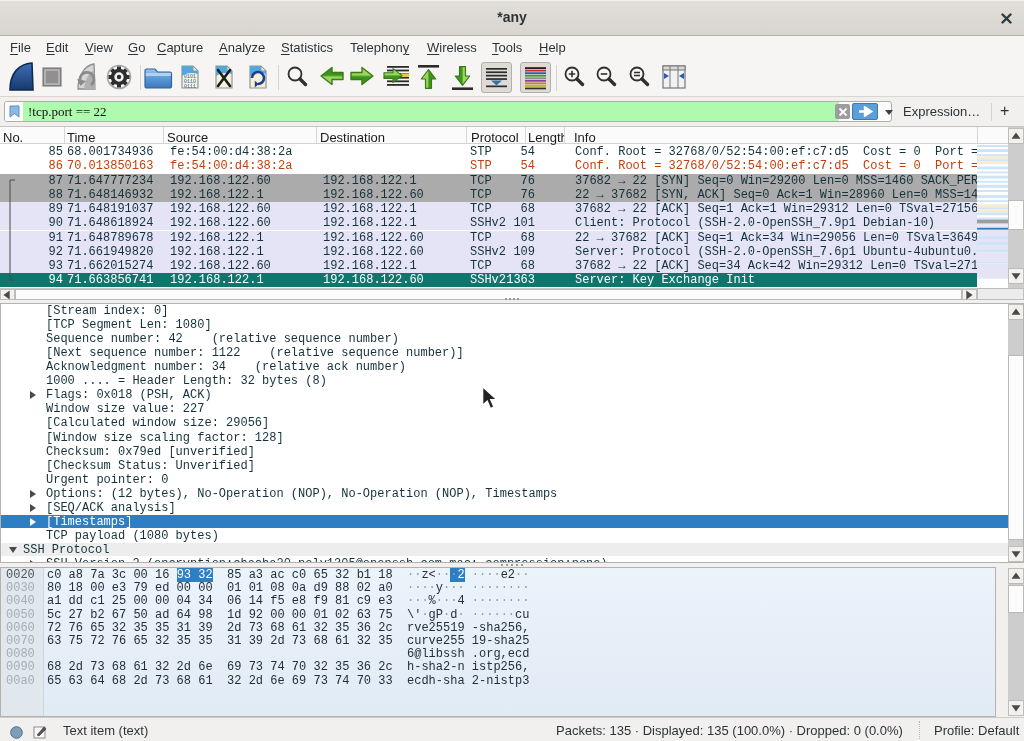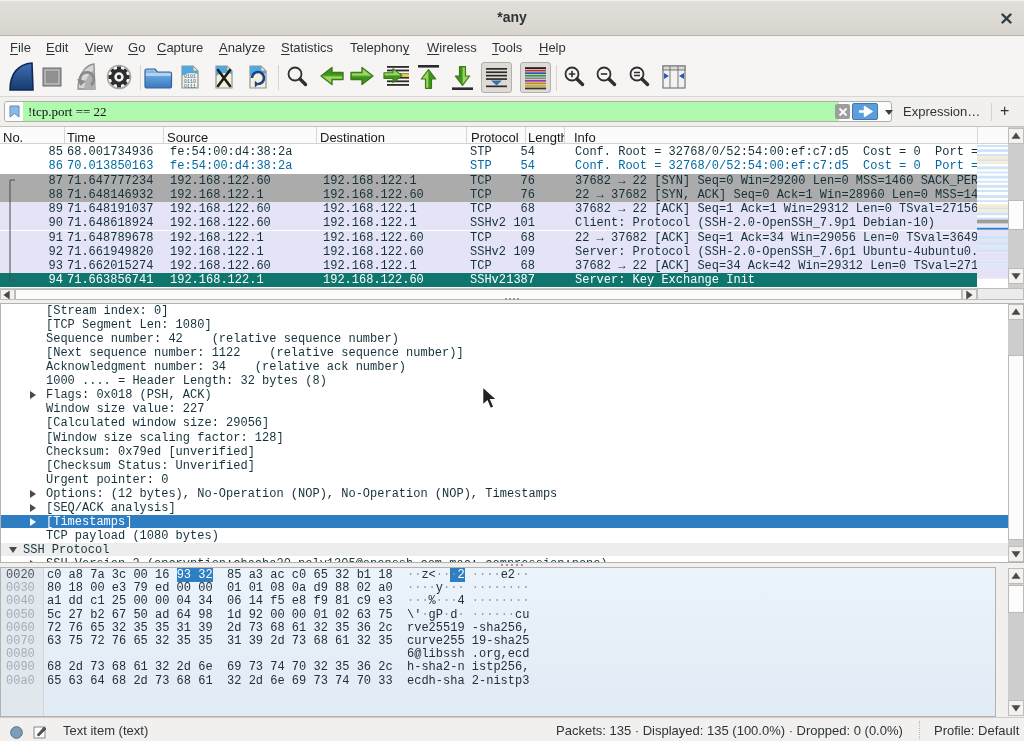--- a/index.html
+++ b/index.html
@@ -289,21 +289,21 @@
     </div>
     <div class="prow" style="top:18.0px;background:#ffffff;color:#15323c">
         <span class="c-no">85</span>
         <span class="c-time">68.001734936</span>
         <span class="c-src">fe:54:00:d4:38:2a</span>
         <span class="c-dst"></span>
         <span class="c-pro">STP</span>
         <span class="c-len">54</span>
         <span class="c-inf">Conf. Root = 32768/0/52:54:00:ef:c7:d5  Cost = 0  Port = 0x8005</span>
       </div>
-<div class="prow" style="top:32.2px;background:#ffffff;color:#0369a1">
+<div class="prow" style="top:32.2px;background:#ffffff;color:#c2410c">
         <span class="c-no">86</span>
         <span class="c-time">70.013850163</span>
         <span class="c-src">fe:54:00:d4:38:2a</span>
         <span class="c-dst"></span>
         <span class="c-pro">STP</span>
         <span class="c-len">54</span>
         <span class="c-inf">Conf. Root = 32768/0/52:54:00:ef:c7:d5  Cost = 0  Port = 0x8005</span>
       </div>
 <div class="prow" style="top:46.5px;background:#ababab;color:#15323c">
         <span class="c-no">87</span>
@@ -367,21 +367,21 @@
         <span class="c-pro">TCP</span>
         <span class="c-len">68</span>
         <span class="c-inf">37682 → 22 [ACK] Seq=34 Ack=42 Win=29312 Len=0 TSval=2715</span>
       </div>
 <div class="prow" style="top:146.2px;background:#0f766e;color:#ffffff">
         <span class="c-no">94</span>
         <span class="c-time">71.663856741</span>
         <span class="c-src">192.168.122.1</span>
         <span class="c-dst">192.168.122.60</span>
         <span class="c-pro">SSHv2</span>
-        <span class="c-len">1387</span>
+        <span class="c-len">1363</span>
         <span class="c-inf">Server: Key Exchange Init</span>
       </div>
 <svg class="abs" style="left:0;top:0" width="20" height="161" viewBox="0 0 20 161">
         <path d="M10 53 H15 M10 53 V153 M10 153 H15" stroke="#4a4a4a" stroke-width="1" fill="none"></path>
       </svg>
     <svg class="abs" style="left:977px;top:17px" width="31" height="144" viewBox="0 0 31 141" preserveAspectRatio="none">
 <rect width="31" height="141" fill="#ffffff"></rect>
 <rect x="0" y="1" width="31" height="2" fill="#cfe5f7"></rect>
 <rect x="0" y="3" width="31" height="2" fill="#fff"></rect>
 <rect x="0" y="5" width="31" height="3" fill="#cfe5f7"></rect>

